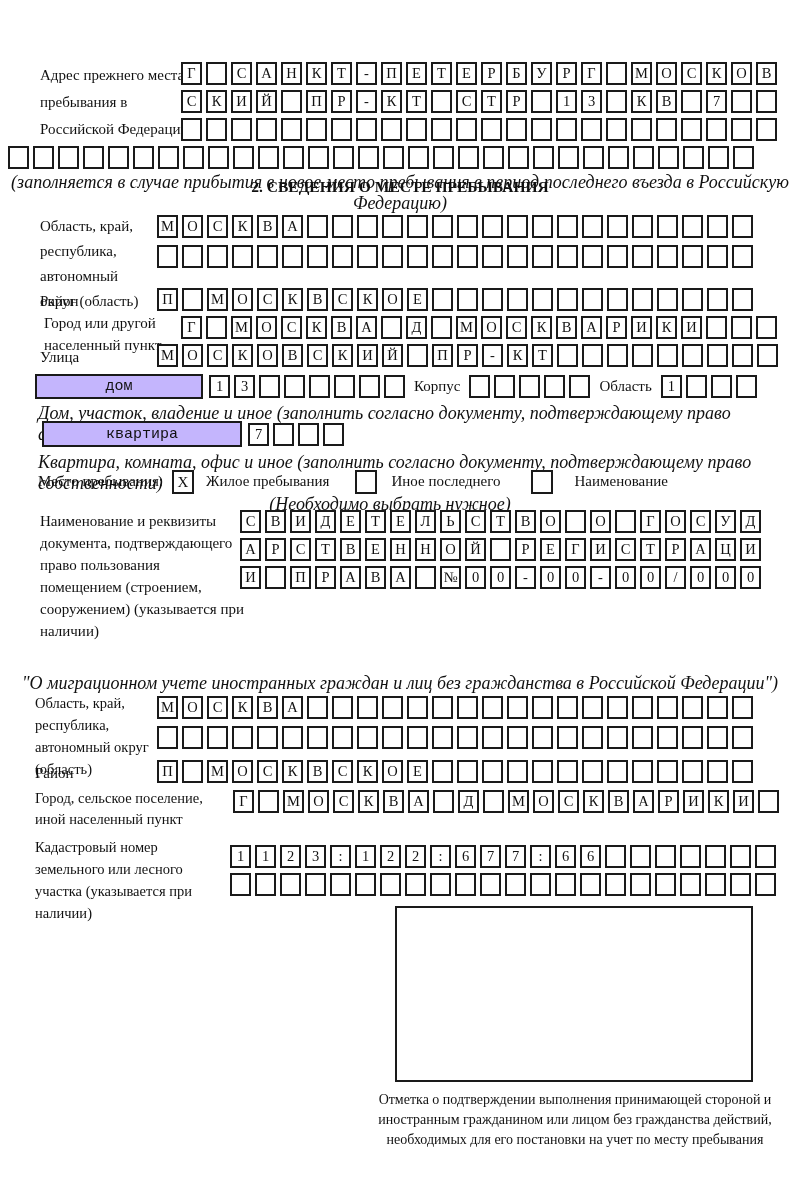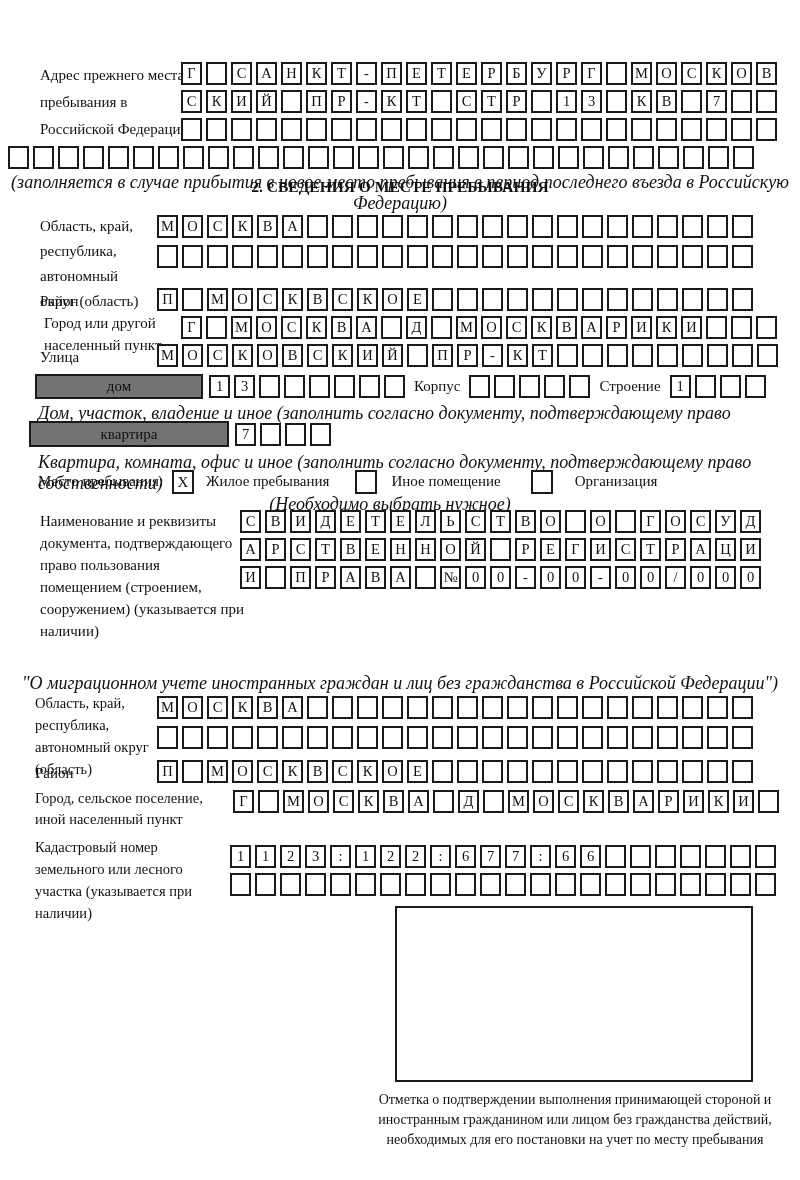--- a/index.html
+++ b/index.html
@@ -16,23 +16,23 @@
   .center { left:0; width:800px; text-align:center; }
   .sec-title { font-weight:bold; font-size:15.5px; }
   .cellrow { display:flex; gap:4px; }
   .cell {
     flex:0 0 21px; width:21px; height:23px;
     border:2px solid #1a1a1a;
     font-size:14.5px; line-height:19px; text-align:center;
     background:#fff;
   }
   .labelbox {
-    border:2px solid #1a1a1a; background:#737373;
+    border:2px solid #1a1a1a; background:#c4b5fd;
     text-align:center; font-size:15px;
-    display:flex; align-items:center; justify-content:center;
+    display:flex; align-items:center; justify-content:center;font-family:Liberation Mono, monospace;
   }
   .inline-flex-row { display:flex; align-items:center; gap:6px; }
   .checkbox {
     width:22px; height:24px; border:2px solid #1a1a1a;
     font-size:15px; line-height:20px; text-align:center; background:#fff;
     flex:0 0 22px;
   }
   .stamp-box { border:2px solid #1a1a1a; background:#fff; }
 </style>
 </head>
@@ -308,49 +308,49 @@
         <span class="cell"></span>
       </div>
     <div class="label" style="padding:0 3px;">Корпус</div>
     <div class="cellrow">
         <span class="cell"></span>
         <span class="cell"></span>
         <span class="cell"></span>
         <span class="cell"></span>
         <span class="cell"></span>
       </div>
-    <div class="label" style="padding:0 3px;">Строение</div>
+    <div class="label" style="padding:0 3px;">Область</div>
     <div class="cellrow">
         <span class="cell">1</span>
         <span class="cell"></span>
         <span class="cell"></span>
         <span class="cell"></span>
       </div>
   </div>
   <div class="abs small-note" style="left:38px; top:403px;">Дом, участок, владение и иное (заполнить согласно документу, подтверждающему право собственности)</div>
 
-  <div class="abs inline-flex-row" style="left:29px; top:421px;">
+  <div class="abs inline-flex-row" style="left:42px; top:421px;">
     <div class="labelbox" style="width:200px; height:26px;">квартира</div>
     <div class="cellrow">
         <span class="cell">7</span>
         <span class="cell"></span>
         <span class="cell"></span>
         <span class="cell"></span>
       </div>
   </div>
   <div class="abs small-note" style="left:38px; top:452px;">Квартира, комната, офис и иное (заполнить согласно документу, подтверждающему право собственности)</div>
 
   <div class="abs inline-flex-row" style="left:38px; top:469px; gap:0;">
     <span class="label">Место пребывания:</span>
     <span class="checkbox" style="margin-left:9px;">X</span>
     <span class="label" style="margin-left:12px;">Жилое пребывания</span>
     <span class="checkbox" style="margin-left:26px;"></span>
-    <span class="label" style="margin-left:14px;">Иное помещение</span>
+    <span class="label" style="margin-left:14px;">Иное последнего</span>
     <span class="checkbox" style="margin-left:30px;"></span>
-    <span class="label" style="margin-left:22px;">Организация</span>
+    <span class="label" style="margin-left:22px;">Наименование</span>
   </div>
   <div class="abs small-note" style="left:240px; top:494px; width:300px; text-align:center;">(Необходимо выбрать нужное)</div>
 
   <div class="abs label" style="left:40px; top:510px; width:205px; line-height:22px;">Наименование и реквизиты документа, подтверждающего право пользования помещением (строением, сооружением) (указывается при наличии)</div>
   <div class="abs cellrow" style="left:240px; top:510px;">
       <span class="cell">С</span>
       <span class="cell">В</span>
       <span class="cell">И</span>
       <span class="cell">Д</span>
       <span class="cell">Е</span>

